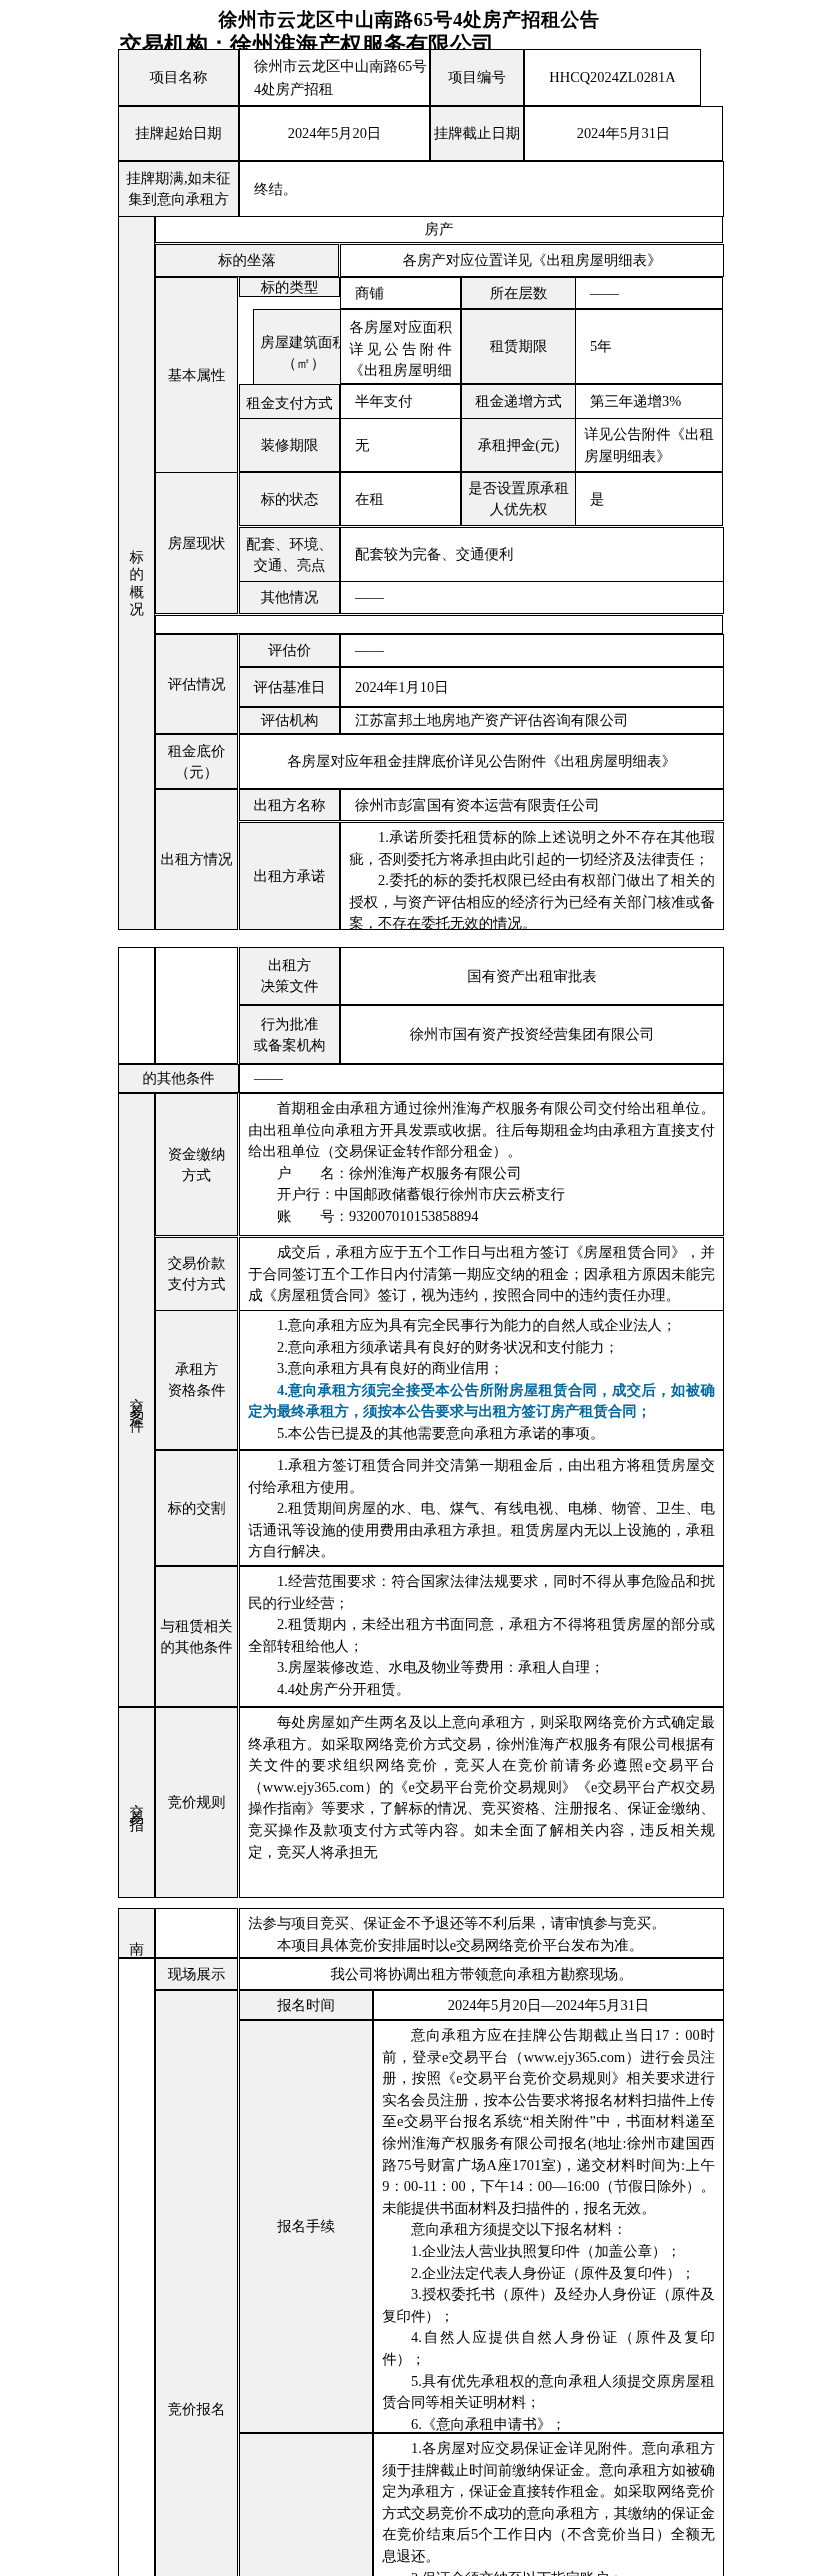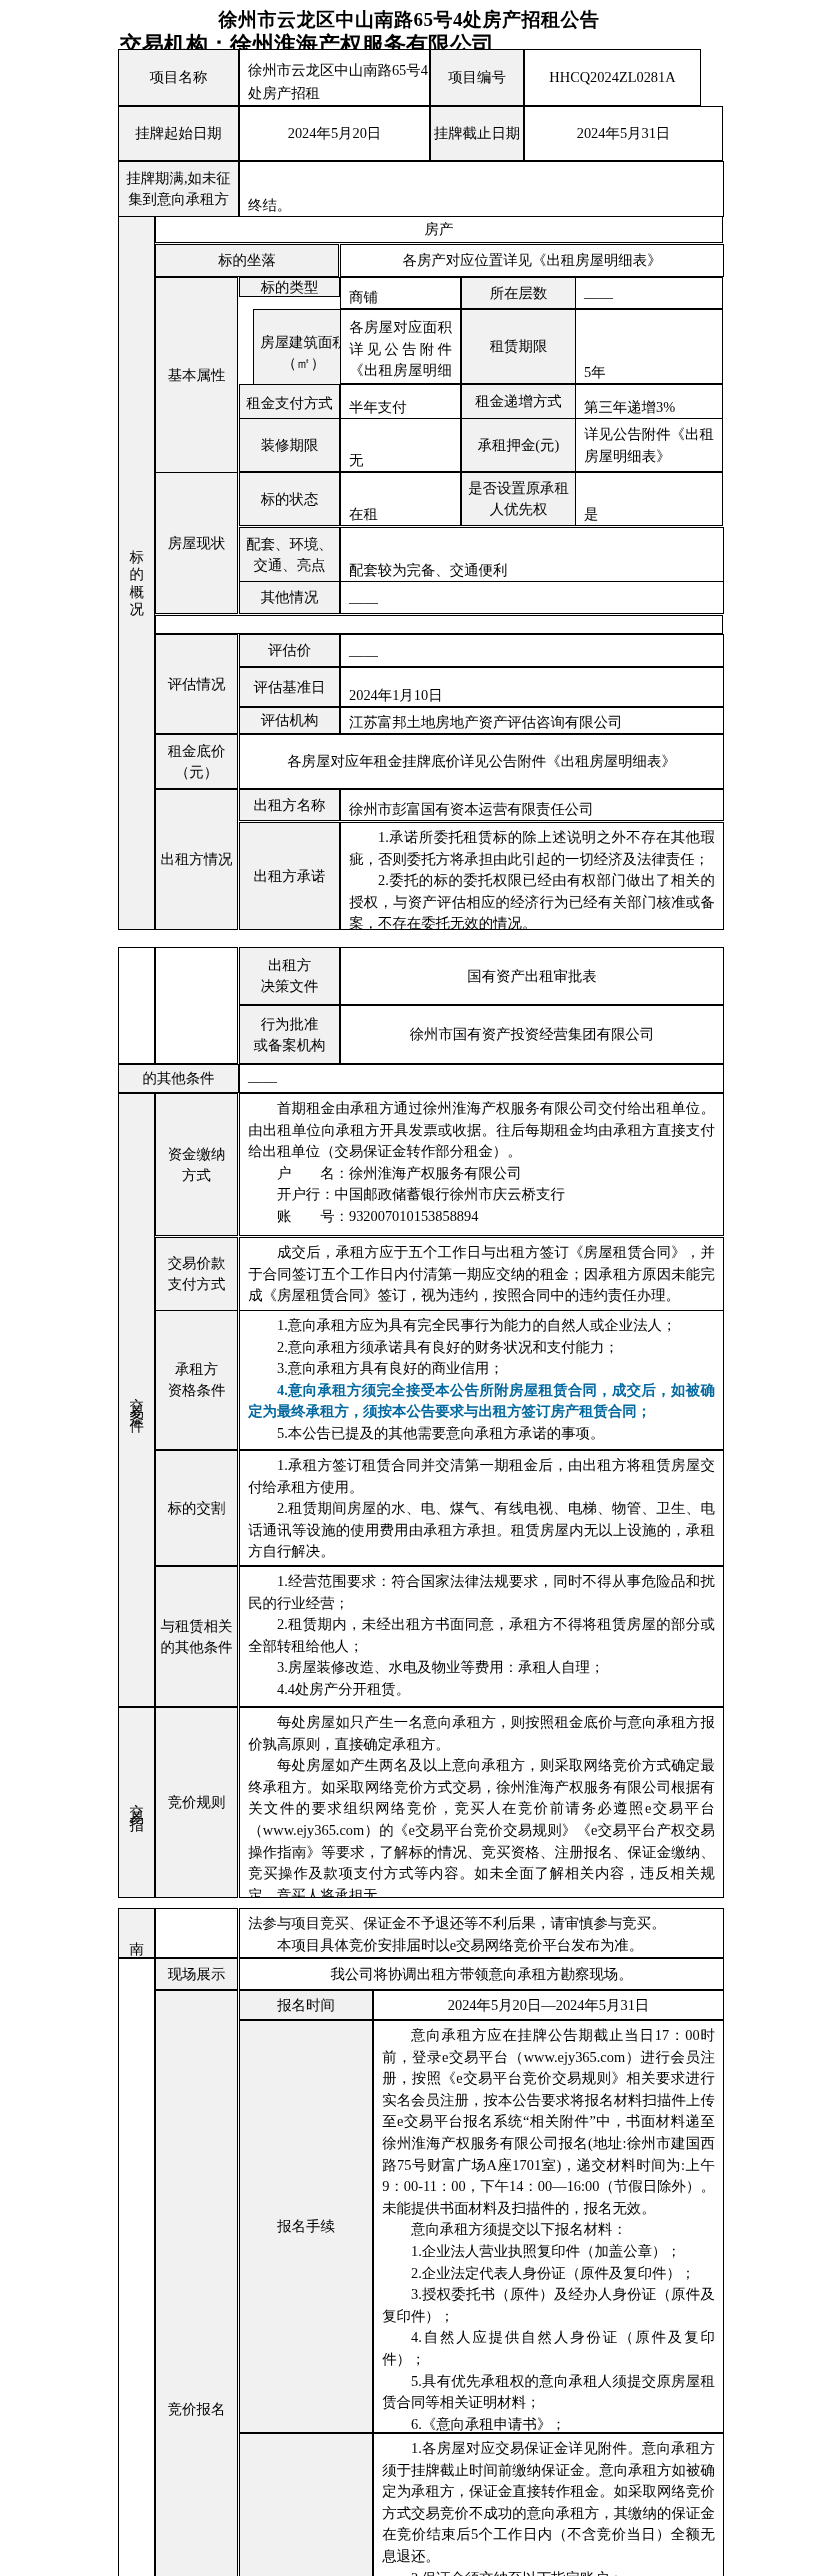--- a/index.html
+++ b/index.html
@@ -3,21 +3,21 @@
 <meta charset="utf-8">
 <style>
   html,body{margin:0;padding:0;background:#fff;}
   body{width:818px;height:3614px;position:relative;font-family:"Liberation Serif","DejaVu Serif",serif;color:#000;}
   #title{position:absolute;left:0;top:7.2px;width:818px;text-align:center;font-size:19px;font-weight:bold;letter-spacing:0.5px;}
   #agency{position:absolute;left:120px;top:30px;font-size:22px;font-weight:bold;}
   #doc{position:absolute;left:118px;top:49px;width:605px;height:3545px;}
   .c{position:absolute;box-sizing:border-box;border:0.5px solid #000;background:#fff;font-size:14.4px;line-height:20.6px;overflow:hidden;}
   .g{background:#f1f1f1;display:flex;align-items:center;justify-content:center;text-align:center;white-space:pre-line;}
   .vc{display:flex;align-items:center;justify-content:center;text-align:center;}
-  .vl{display:flex;align-items:flex-end;padding-left:8px;}
+  .vl{display:flex;align-items:center;padding-left:14px;}
   .tx{padding:4.1px 8.2px;text-align:justify;}
   .tx p{margin:0;text-indent:2em;line-height:21.6px;}
   .tx p.noind{text-indent:0;}
   .tx p.acc{text-align:left;}
   .v{writing-mode:vertical-rl;text-orientation:upright;letter-spacing:5.2px;}
   .red{color:#0369a1;font-weight:bold;}
   .lh44 p{line-height:23px;}
 </style>
 </head>
 <body>
@@ -161,21 +161,20 @@
   <div class="c tx" style="left:121px;top:1517px;width:485px;height:141px">
     <p>1.经营范围要求：符合国家法律法规要求，同时不得从事危险品和扰民的行业经营；</p>
     <p>2.租赁期内，未经出租方书面同意，承租方不得将租赁房屋的部分或全部转租给他人；</p>
     <p>3.房屋装修改造、水电及物业等费用：承租人自理；</p>
     <p>4.4处房产分开租赁。</p>
   </div>
 
   <div class="c g v" style="left:0;top:1658px;width:37px;height:191px;letter-spacing:7.2px">交易指</div>
   <div class="c g" style="left:37px;top:1658px;width:83px;height:191px">竞价规则</div>
   <div class="c tx" style="left:121px;top:1658px;width:485px;height:191px">
-    <p>每处房屋如只产生一名意向承租方，则按照租金底价与意向承租方报价孰高原则，直接确定承租方。</p>
     <p>每处房屋如产生两名及以上意向承租方，则采取网络竞价方式确定最终承租方。如采取网络竞价方式交易，徐州淮海产权服务有限公司根据有关文件的要求组织网络竞价，竞买人在竞价前请务必遵照e交易平台（www.ejy365.com）的《e交易平台竞价交易规则》《e交易平台产权交易操作指南》等要求，了解标的情况、竞买资格、注册报名、保证金缴纳、竞买操作及款项支付方式等内容。如未全面了解相关内容，违反相关规定，竞买人将承担无</p>
   </div>
 
   <div class="c g v" style="left:0;top:1859px;width:37px;height:50px">南</div>
   <div class="c" style="left:37px;top:1859px;width:83px;height:50px"></div>
   <div class="c tx" style="left:121px;top:1859px;width:485px;height:50px">
     <p class="noind">法参与项目竞买、保证金不予退还等不利后果，请审慎参与竞买。</p>
     <p>本项目具体竞价安排届时以e交易网络竞价平台发布为准。</p>
   </div>
 

